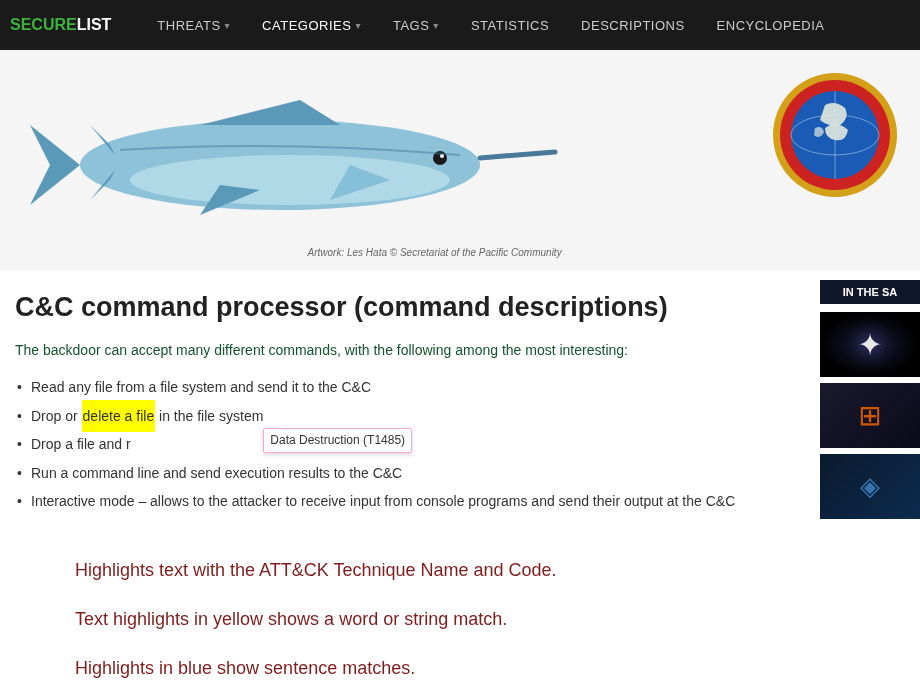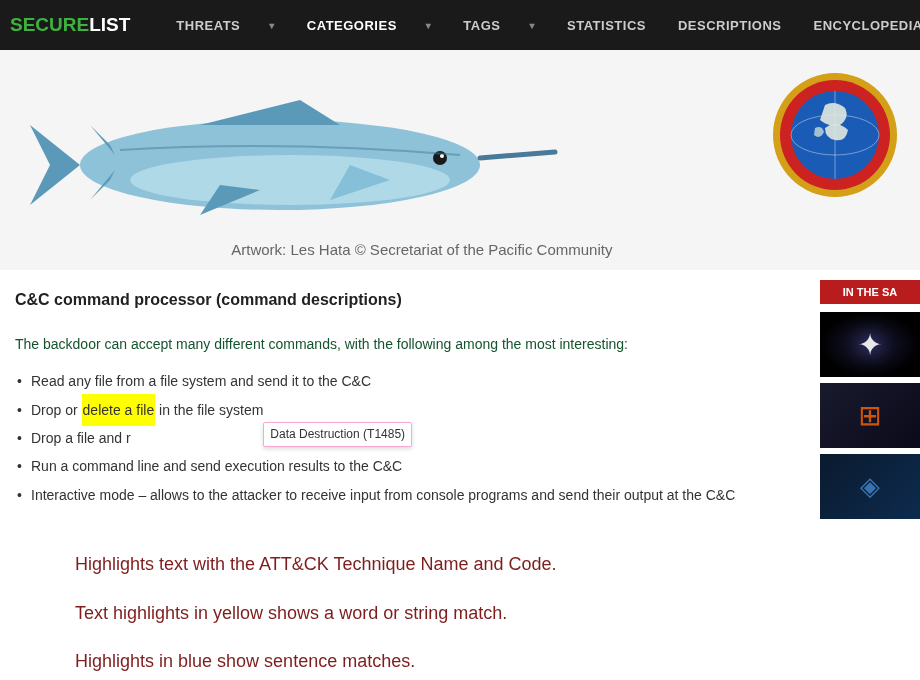--- a/index.html
+++ b/index.html
@@ -7,46 +7,45 @@
 
     
     nav {
       background: #1a1a1a;
       display: flex;
       align-items: center;
       height: 50px;
       padding: 0 10px;
     }
     .logo {
-      font-size: 19px;
+      font-size: 16px;
       font-weight: bold;
       margin-right: 30px;
       text-decoration: none;
     }
     .logo-secure { color: #3db33d; }
     .logo-list { color: #fff; }
     .nav-items {
       display: flex;
       align-items: center;
       gap: 0;
       flex: 1;
     }
     .nav-item {
       color: #ccc;
       font-size: 13px;
-      font-weight: 700;
+      font-weight: 400;
       padding: 0 16px;
       height: 50px;
       display: flex;
       align-items: center;
       cursor: pointer;
       text-transform: uppercase;
       letter-spacing: 0.5px;
       text-decoration: none;
-      gap: 25px;
     }
     .nav-item-active { color: #fff; }
     .nav-item .chevron {
       display: inline-block;
       margin-left: 4px;
       font-size: 10px;
       color: #888;
     }
 
     
@@ -63,22 +62,23 @@
       left: 0;
       top: 20px;
       width: 560px;
       height: 170px;
     }
     .hero-caption {
       position: absolute;
       bottom: 12px;
       left: 50%;
       transform: translateX(-60%);
-      font-size: 15px;
+      font-size: 10px;
       color: #666;
+      font-style: italic;
     }
     .hero-badge {
       position: absolute;
       right: 20px;
       top: 20px;
       width: 130px;
       height: 130px;
     }
 
     
@@ -90,21 +90,21 @@
       flex: 1;
       padding: 20px 15px 20px 15px;
       max-width: 820px;
     }
     .sidebar {
       width: 100px;
       min-width: 100px;
       padding: 10px 0 0 0;
     }
     .sidebar-label {
-      background: #b91c1c;
+      background: #0f172a;
       color: #fff;
       font-size: 11px;
       font-weight: bold;
       padding: 6px 8px;
       text-align: center;
       margin-bottom: 8px;
     }
     .sidebar-thumb {
       width: 100%;
       height: 65px;
@@ -147,24 +147,24 @@
     }
     .thumb-network::after {
       content: '◈';
       color: #4488cc;
       font-size: 26px;
       opacity: 0.8;
     }
 
     
     h2.article-heading {
-      font-size: 16px;
+      font-size: 27px;
       font-weight: bold;
       color: #222;
-      margin-bottom: 22px;
+      margin-bottom: 14px;
       line-height: 1.3;
     }
     .article-intro {
       font-size: 14px;
       color: #14532d;
       margin-bottom: 12px;
       line-height: 1.6;
     }
     .article-list {
       list-style: none;

